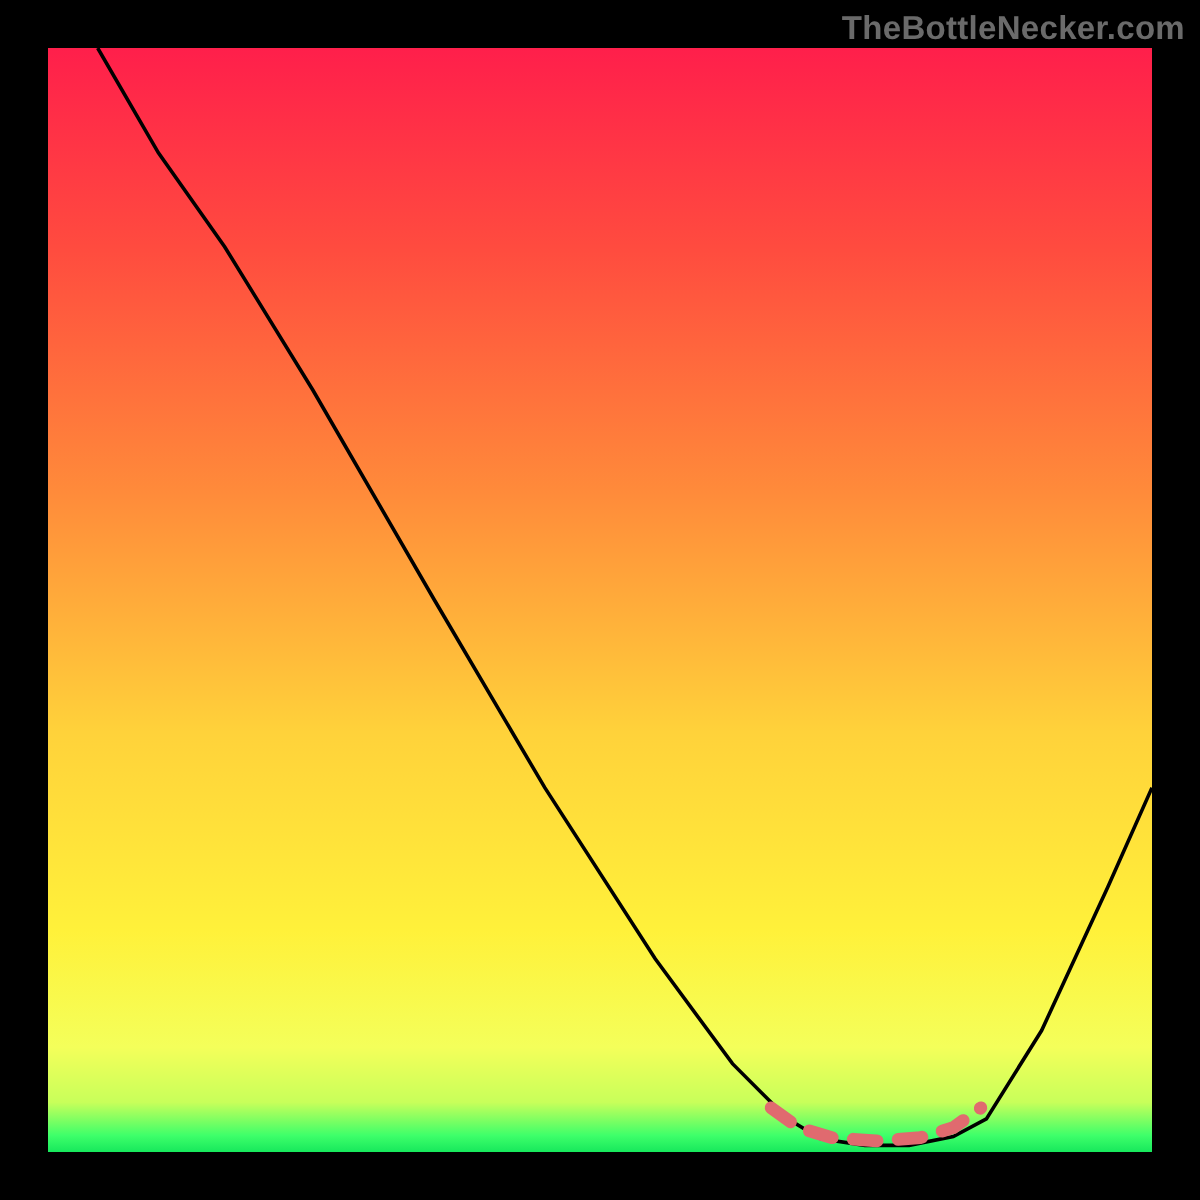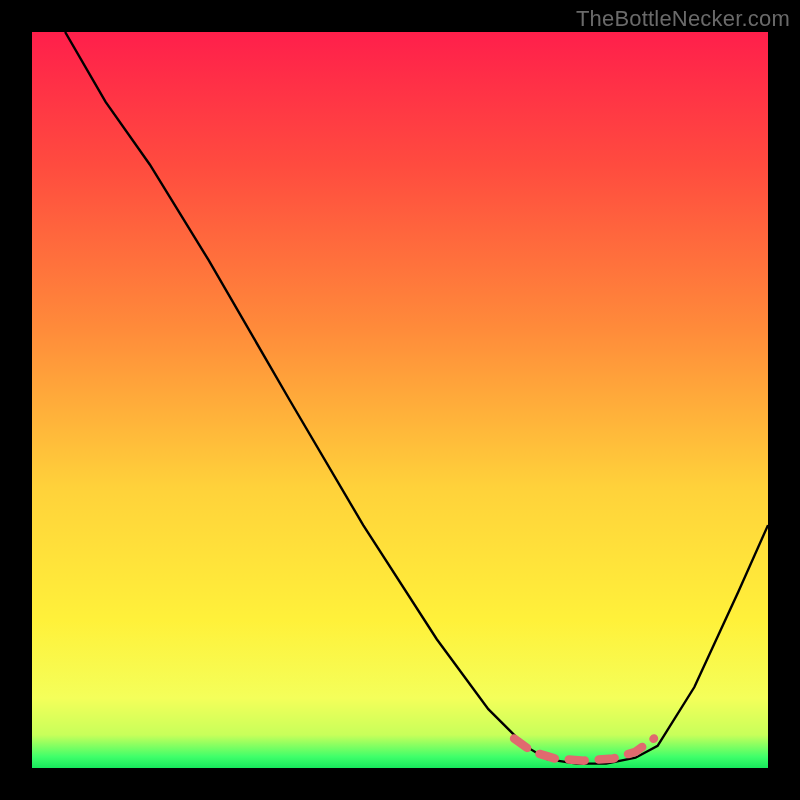--- a/index.html
+++ b/index.html
@@ -25,21 +25,21 @@
     top: 0;
     width: 736px;
     height: 736px;
   }
   .watermark {
     position: absolute;
     top: 6px;
     right: 10px;
     color: #6a6a6a;
     font-size: 22px;
-    font-weight: 400;
+    font-weight: 700;
     letter-spacing: 0.2px;
     user-select: none;
   }
 </style>
 </head>
 <body>
 
 <div class="frame">
   <svg class="plot" viewBox="0 0 736 736" preserveAspectRatio="none">
     <defs>

